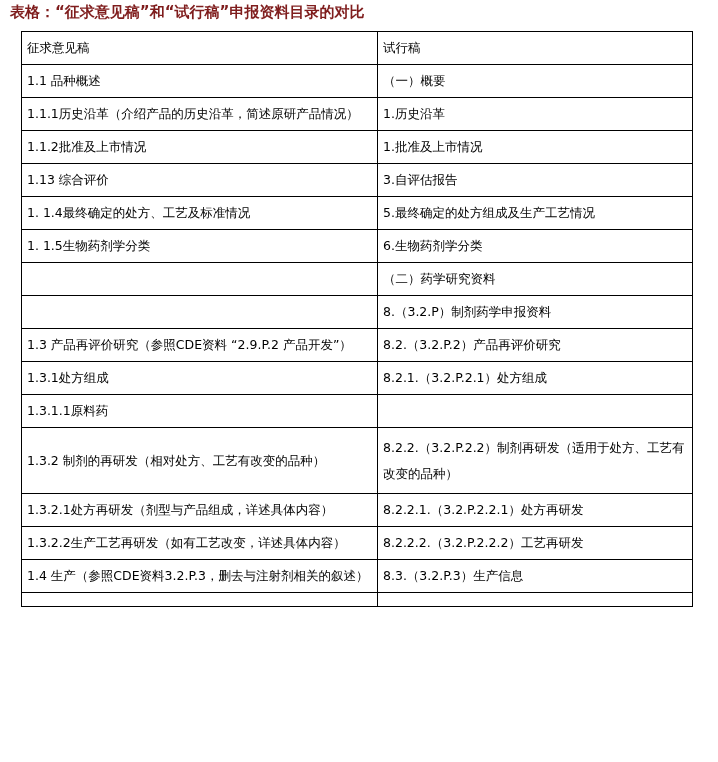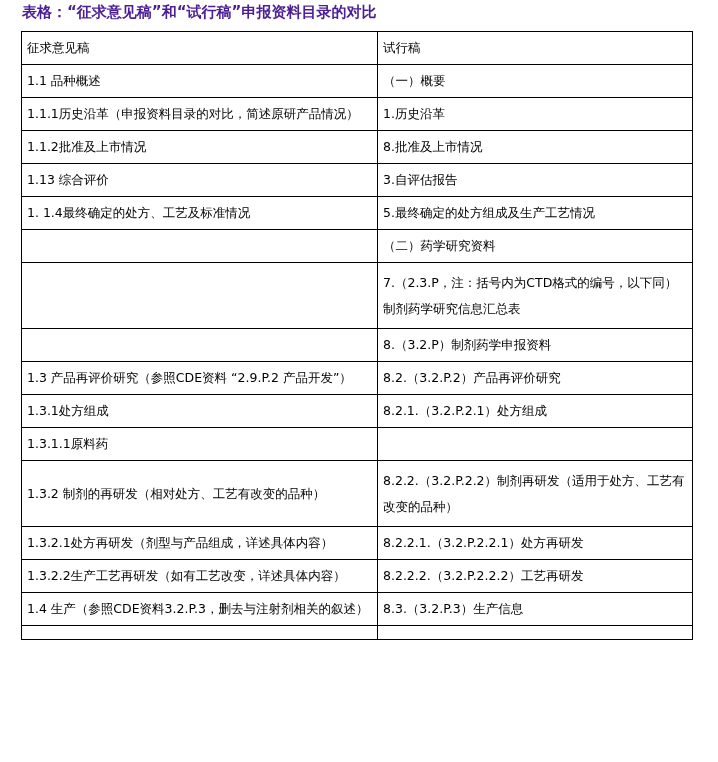--- a/index.html
+++ b/index.html
@@ -10,24 +10,23 @@
     overflow: hidden;
     position: relative;
     font-family: "DejaVu Sans", "Liberation Sans", sans-serif;
   }
   .doc-title {
     position: absolute;
     left: 10px;
     top: 3px;
     font-size: 15px;
     font-weight: bold;
-    color: #4c1d95;
+    color: #7f1d1d;
     letter-spacing: 0px;
     white-space: nowrap;
-    margin-left: 12px;
   }
   table.cmp {
     position: absolute;
     left: 21px;
     top: 31px;
     width: 671px;
     border-collapse: collapse;
     table-layout: fixed;
   }
   table.cmp td {
@@ -60,42 +59,42 @@
   <tbody>
     <tr class="s">
       <td>征求意见稿</td>
       <td>试行稿</td>
     </tr>
     <tr class="s">
       <td>1.1 品种概述</td>
       <td>（一）概要</td>
     </tr>
     <tr class="s">
-      <td>1.1.1历史沿革（申报资料目录的对比，简述原研产品情况）</td>
+      <td>1.1.1历史沿革（介绍产品的历史沿革，简述原研产品情况）</td>
       <td>1.历史沿革</td>
     </tr>
     <tr class="s">
       <td>1.1.2批准及上市情况</td>
-      <td>8.批准及上市情况</td>
+      <td>1.批准及上市情况</td>
     </tr>
     <tr class="s">
       <td>1.13 综合评价</td>
       <td>3.自评估报告</td>
     </tr>
     <tr class="s">
       <td>1. 1.4最终确定的处方、工艺及标准情况</td>
       <td>5.最终确定的处方组成及生产工艺情况</td>
     </tr>
     <tr class="s">
+      <td>1. 1.5生物药剂学分类</td>
+      <td>6.生物药剂学分类</td>
+    </tr>
+    <tr class="s">
       <td></td>
       <td>（二）药学研究资料</td>
-    </tr>
-    <tr class="d">
-      <td></td>
-      <td>7.（2.3.P，注：括号内为CTD格式的编号，以下同）制剂药学研究信息汇总表</td>
     </tr>
     <tr class="s">
       <td></td>
       <td>8.（3.2.P）制剂药学申报资料</td>
     </tr>
     <tr class="s">
       <td>1.3 产品再评价研究（参照CDE资料 “2.9.P.2 产品开发”）</td>
       <td>8.2.（3.2.P.2）产品再评价研究</td>
     </tr>
     <tr class="s">

